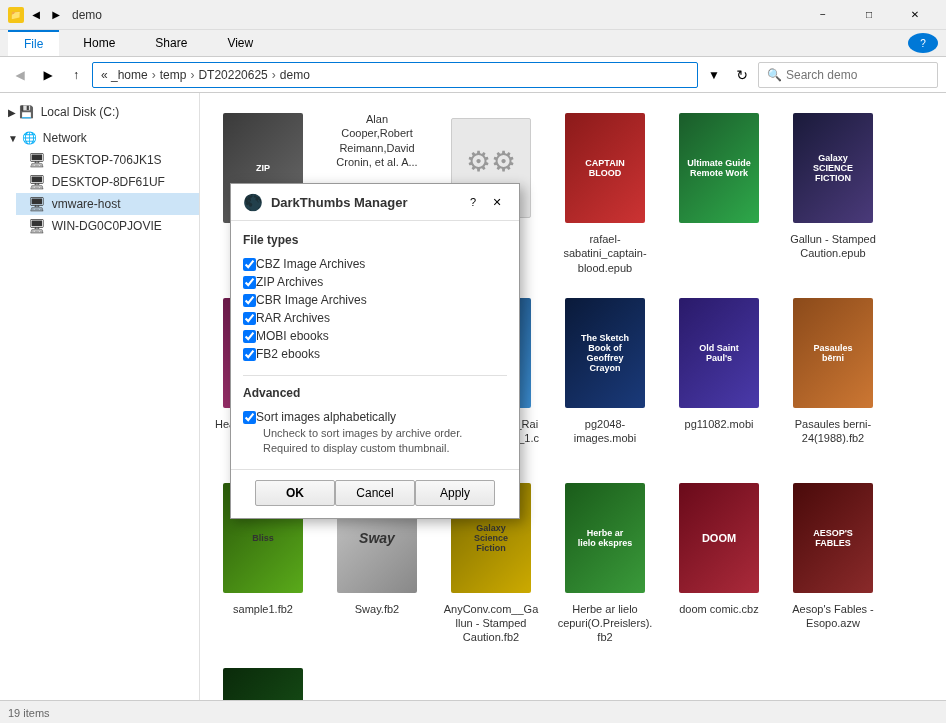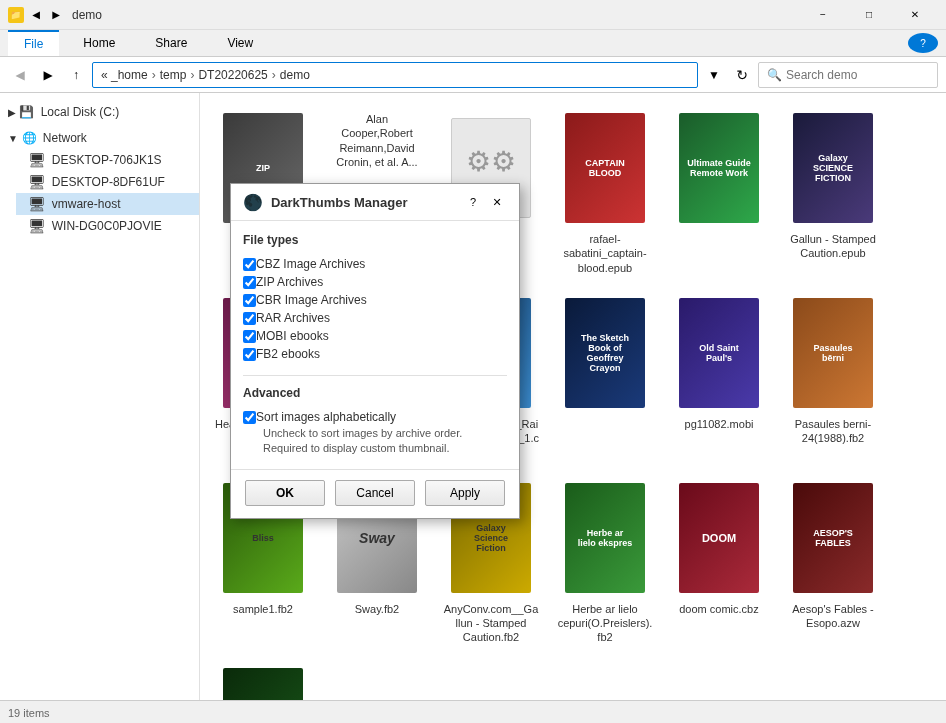--- a/index.html
+++ b/index.html
@@ -79,21 +79,21 @@
     .dialog-icon { font-size: 16px; }
     .dialog-title-text { font-size: 13px; font-weight: 600; color: #333; }
     .dialog-controls { display: flex; gap: 4px; }
     .dialog-btn { width: 20px; height: 20px; border: none; background: transparent; cursor: pointer; font-size: 11px; display: flex; align-items: center; justify-content: center; border-radius: 2px; }
     .dialog-body { padding: 12px; }
     .section-label { font-size: 12px; font-weight: 600; color: #333; margin-bottom: 8px; }
     .checkbox-item { display: flex; align-items: center; padding: 2px 0; font-size: 12px; color: #333; }
     .checkbox-item input[type="checkbox"] { width: 13px; height: 13px; cursor: pointer; }
     .advanced-section { margin-top: 12px; border-top: 1px solid #e0e0e0; padding-top: 10px; }
     .sort-note { font-size: 11px; color: #555; margin-left: 20px; line-height: 1.4; }
-    .dialog-footer { display: flex; justify-content: center; gap: 10px; padding: 10px 12px 12px; border-top: 1px solid #e0e0e0; }
+    .dialog-footer { display: flex; justify-content: center; gap: 0; padding: 10px 12px 12px; border-top: 1px solid #e0e0e0; }
     .dlg-action-btn { width: 80px; height: 26px; border: 1px solid #aaa; border-radius: 2px; background: linear-gradient(to bottom, #f8f8f8, #e8e8e8); cursor: pointer; font-size: 12px; display: flex; align-items: center; justify-content: center; }
     .dlg-action-btn.ok { font-weight: 600; }
 
     .file-generic { width: 80px; height: 100px; background: #e8e8e8; display: flex; flex-direction: column; align-items: center; justify-content: center; border: 1px solid #ccc; border-radius: 2px; }
     .file-generic .gears { font-size: 28px; color: #999; }
     .file-generic .ext { font-size: 9px; color: #666; margin-top: 4px; }
   </style>
 </head>
 <body>
 
@@ -241,20 +241,21 @@
       <div class="file-thumb">
         <div class="cover cover-sky" style="font-size:9px;">RAIN<br>COLORS</div>
       </div>
       <span class="file-name">AmeNochiYuki_Rain_Then_Colors_1.cbr</span>
     </div>
 
     <div class="file-item">
       <div class="file-thumb">
         <div class="cover cover-navy" style="font-size:9px;">The Sketch<br>Book of<br>Geoffrey<br>Crayon</div>
       </div>
+      <span class="file-name">pg2048-images.mobi</span>
     </div>
 
     <div class="file-item">
       <div class="file-thumb">
         <div class="cover cover-indigo" style="font-size:9px;">Old Saint<br>Paul's</div>
       </div>
       <span class="file-name">pg11082.mobi</span>
     </div>
 
     <div class="file-item">

